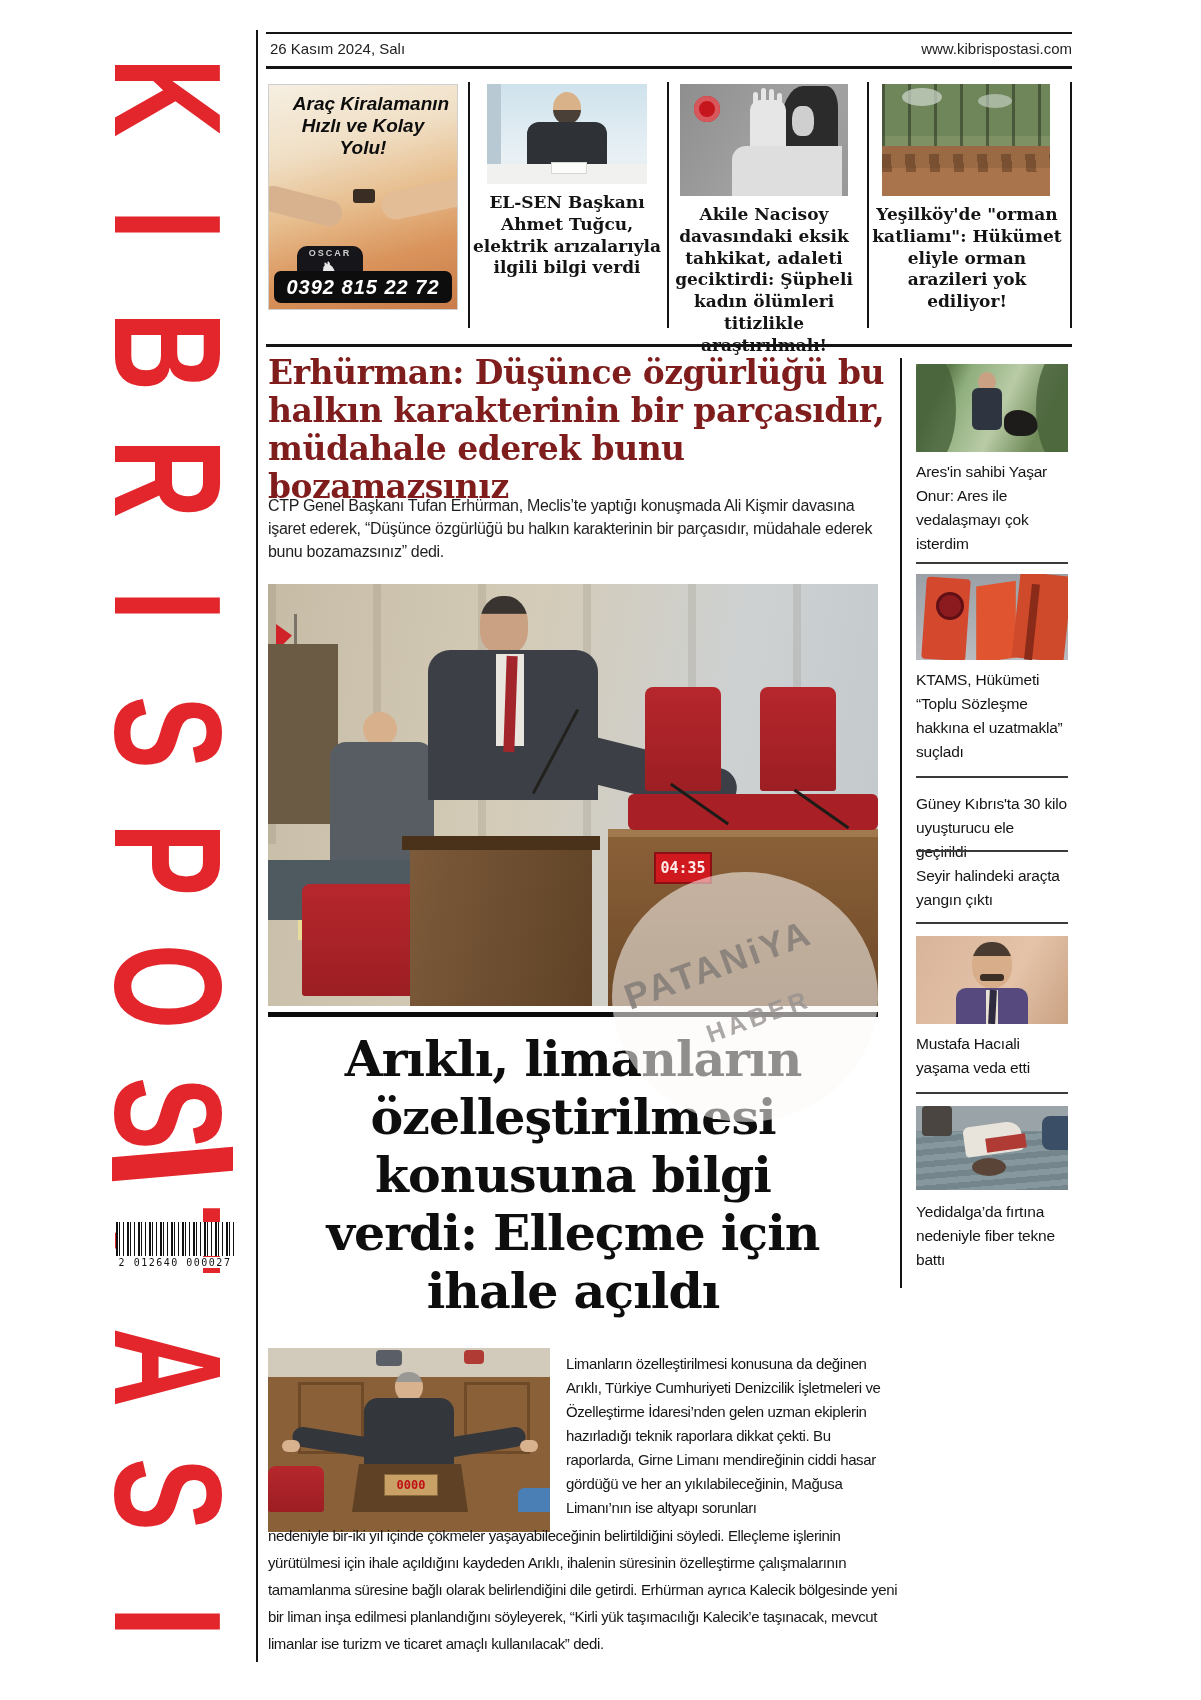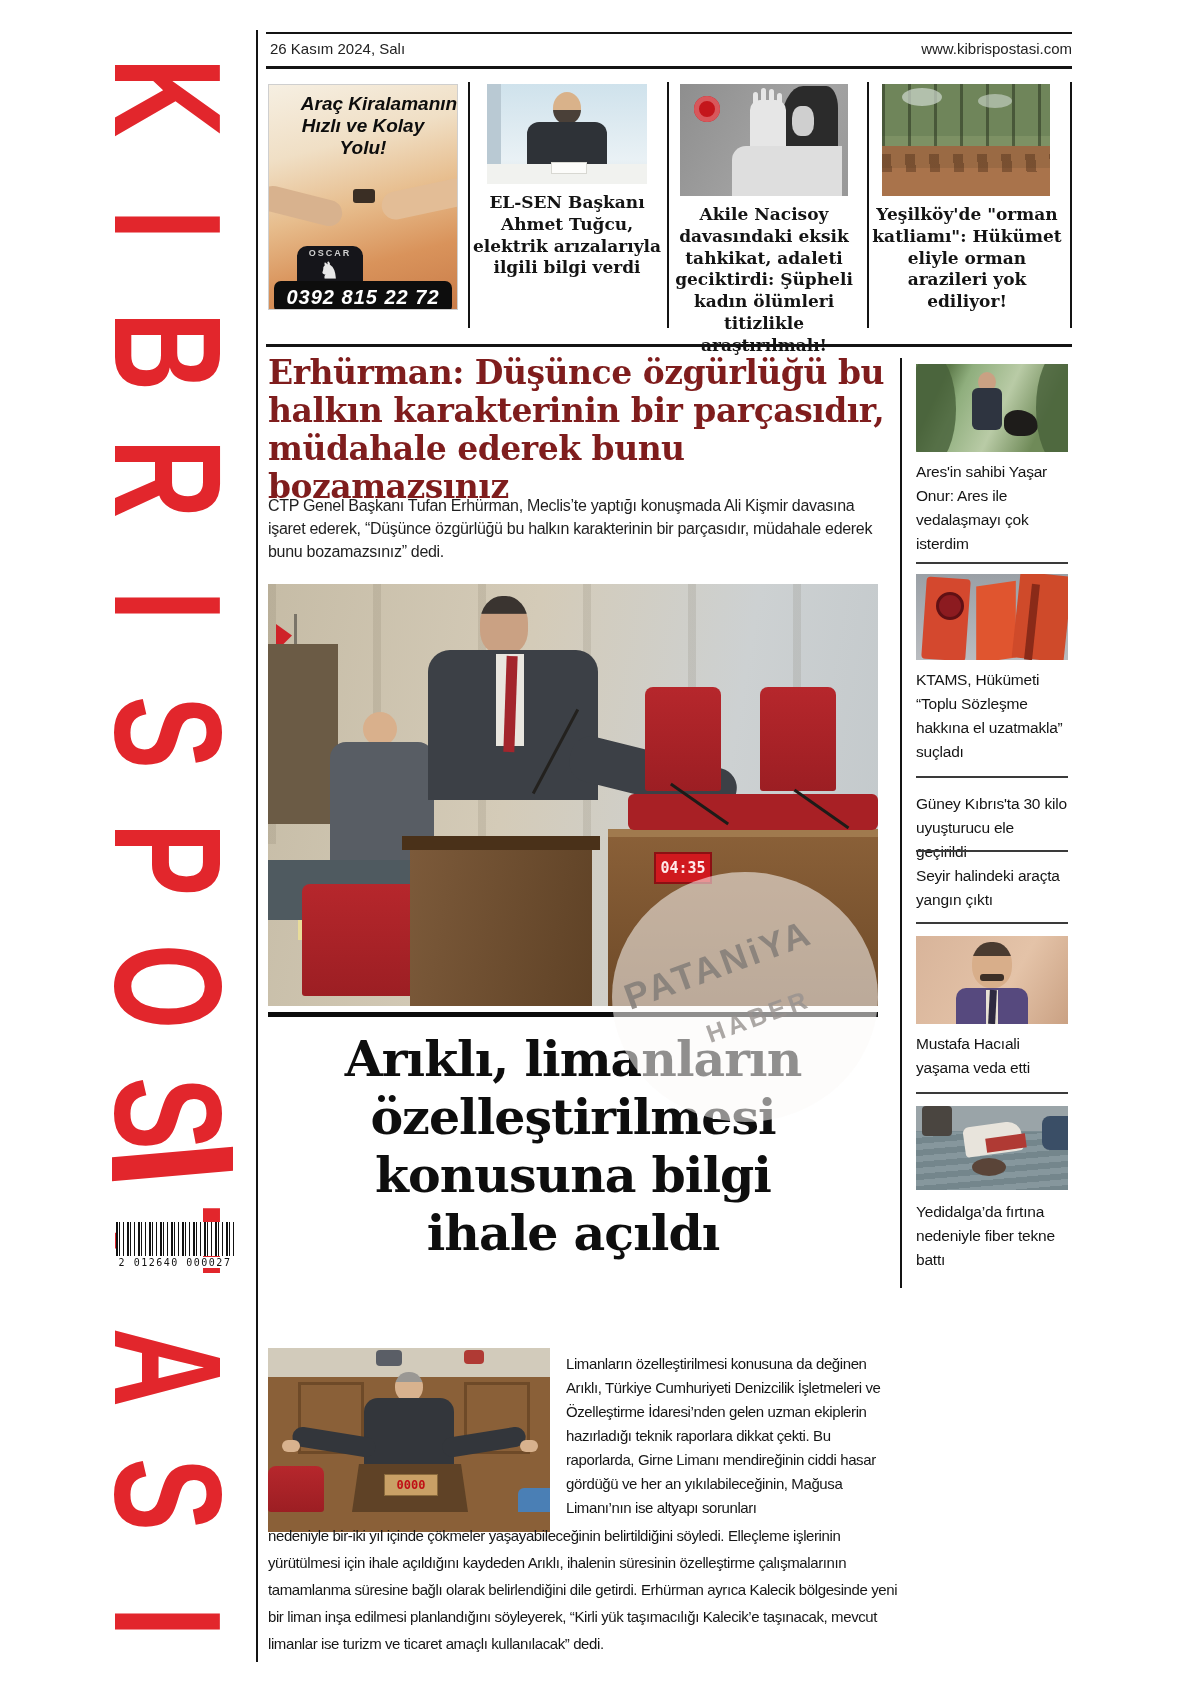--- a/index.html
+++ b/index.html
@@ -80,32 +80,32 @@
 
   <div class="abs hdr-txt" style="left:270px;top:40px;width:320px;">26 Kasım 2024, Salı</div>
   <div class="abs hdr-txt" style="left:772px;top:40px;width:300px;text-align:right;">www.kibrispostasi.com</div>
 
   <div class="abs vrule" style="left:468px;top:82px;width:2px;height:246px;"></div>
   <div class="abs vrule" style="left:667px;top:82px;width:2px;height:246px;"></div>
   <div class="abs vrule" style="left:867px;top:82px;width:2px;height:246px;"></div>
   <div class="abs vrule" style="left:1070px;top:82px;width:2px;height:246px;"></div>
 
   <div class="abs ad" style="left:268px;top:84px;width:188px;height:224px;">
-    <div class="abs ad-head" style="left:20px;top:8px;width:180px;">Araç Kiralamanın</div>
+    <div class="abs ad-head" style="left:12px;top:8px;width:180px;">Araç Kiralamanın</div>
     <div class="abs ad-head" style="left:4px;top:30px;width:180px;">Hızlı ve Kolay</div>
     <div class="abs ad-head" style="left:4px;top:52px;width:180px;">Yolu!</div>
     <div class="abs skin" style="left:-10px;top:108px;width:84px;height:26px;border-radius:14px;transform:rotate(14deg);"></div>
     <div class="abs skin" style="left:112px;top:100px;width:90px;height:28px;border-radius:14px;transform:rotate(-12deg);background:#e3bd96;"></div>
     <div class="abs" style="left:84px;top:104px;width:22px;height:14px;background:#3a2e24;border-radius:3px;"></div>
     <div class="abs ad-logo" style="left:28px;top:128px;width:66px;height:54px;padding-top:2px;">
       <div>OSCAR</div>
       <div class="ad-horse">♞</div>
       <div>GROUP</div>
     </div>
-    <div class="abs ad-bar" style="left:5px;top:196px;width:178px;height:32px;">
+    <div class="abs ad-bar" style="left:5px;top:186px;width:178px;height:32px;">
       <span class="ad-phone">0392 815 22 72</span>
     </div>
   </div>
 
   <div class="abs" style="left:470px;top:84px;width:194px;height:244px;">
     <div class="abs photo" style="left:17px;top:0;width:160px;height:100px;background:linear-gradient(#cfe2ec,#e9f1f5 75%,#dfe7ea);">
       <div class="abs" style="left:0;top:0;width:14px;height:100px;background:#b9c9d3;"></div>
       <div class="abs" style="left:66px;top:8px;width:28px;height:32px;border-radius:50% 50% 45% 45%;background:linear-gradient(#d9b28a 55%,#4a4038 56%);"></div>
       <div class="abs" style="left:40px;top:38px;width:80px;height:46px;border-radius:12px 12px 0 0;background:#2e3237;"></div>
       <div class="abs" style="left:0;top:80px;width:160px;height:20px;background:#f1f2ef;"></div>
@@ -177,20 +177,21 @@
     <div class="abs" style="left:552px;top:192px;width:3px;height:66px;background:#1d1b18;transform:rotate(-55deg);"></div>
     <div class="abs led" style="left:386px;top:268px;width:54px;height:28px;background:#d0191e;border:2px solid #8c1013;color:#ffe9e9;">04:35</div>
   </div>
 
   <div class="abs" style="left:268px;top:1012px;width:610px;height:5px;background:#0c0c0c;"></div>
 
   <div class="abs" style="left:268px;top:1030px;width:610px;">
     <div class="h2line">Arıklı, limanların</div>
     <div class="h2line">özelleştirilmesi</div>
     <div class="h2line">konusuna bilgi</div>
+    <div class="h2line">verdi: Elleçme için</div>
     <div class="h2line">ihale açıldı</div>
   </div>
 
   <div class="abs wm-circle" style="left:612px;top:872px;width:266px;height:250px;z-index:6;">
     <div class="abs wm-text" style="left:8px;top:72px;">PATANiYA</div>
     <div class="abs wm-text2" style="left:92px;top:130px;">HABER</div>
   </div>
 
   <div class="abs photo" style="left:268px;top:1348px;width:282px;height:184px;background:linear-gradient(#d2cbbb 0 16%,#8a6038 16% 100%);">
     <div class="abs" style="left:30px;top:34px;width:60px;height:66px;border:3px solid #6e4a28;"></div>

